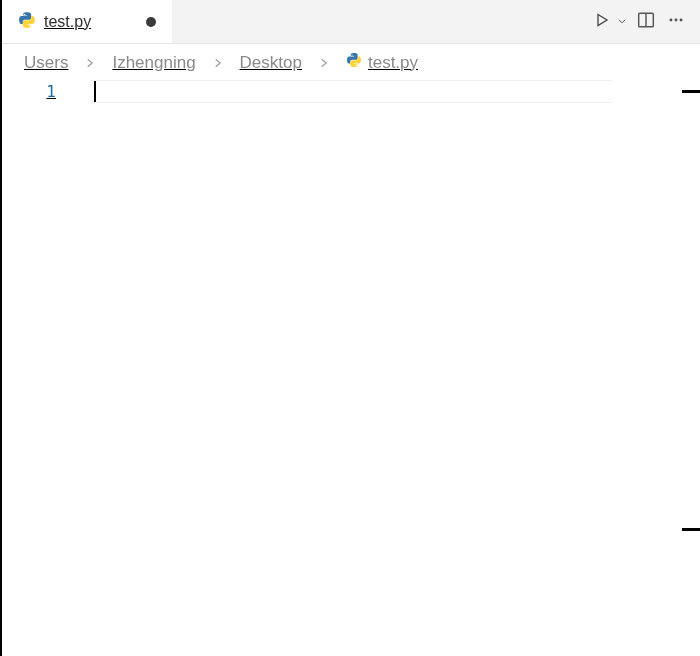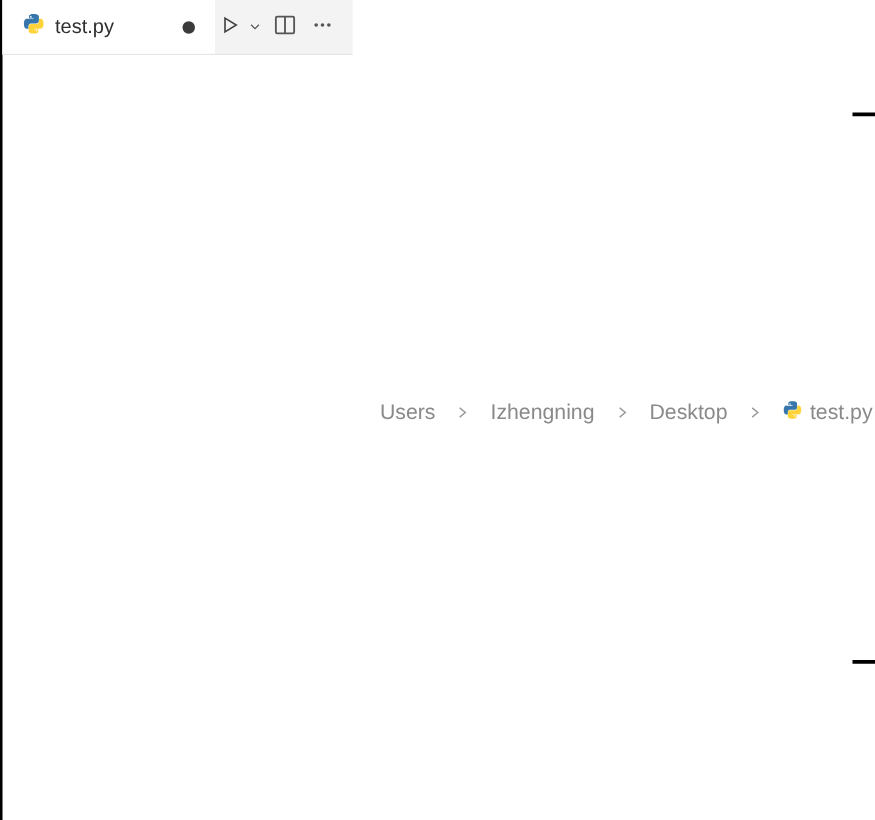--- a/index.html
+++ b/index.html
@@ -10,24 +10,25 @@
     body {
       font-family: -apple-system, BlinkMacSystemFont, "Segoe UI", Arial, sans-serif;
       width: 700px;
       height: 656px;
       background: #fff;
       overflow: hidden;
       position: relative;
     }
     .container {
       display: flex;
-      flex-direction: row;
+      flex-direction: column;
       width: 100%;
       height: 100%;
       border-left: 2px solid #000;
+      text-decoration: underline;
     }
     
     .tab-bar {
       display: flex;
       align-items: center;
       height: 44px;
       background: #f3f3f3;
       border-bottom: 1px solid #e5e5e5;
     }
     .tab {

